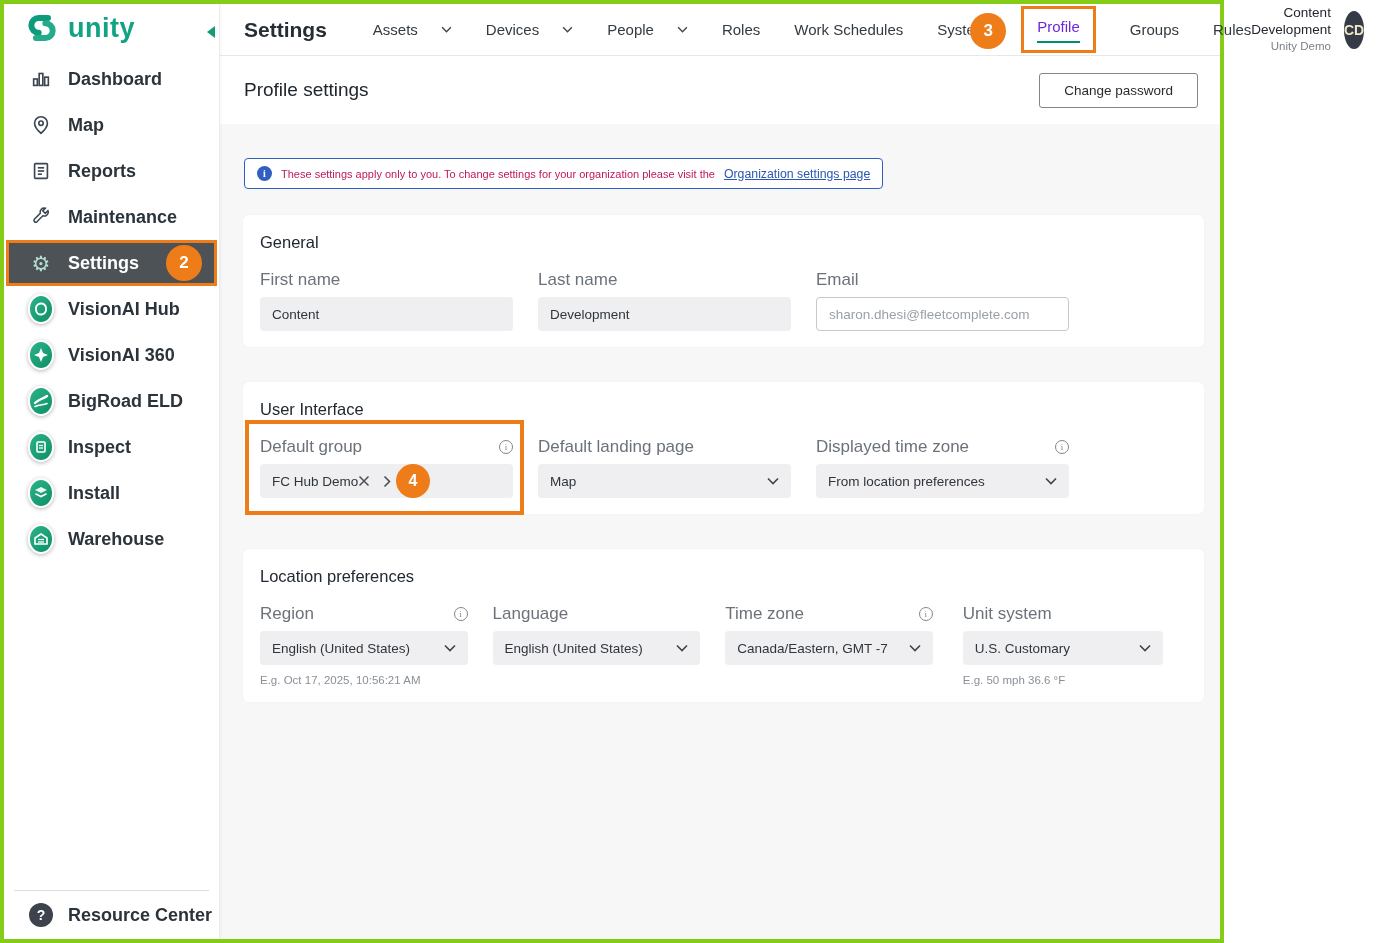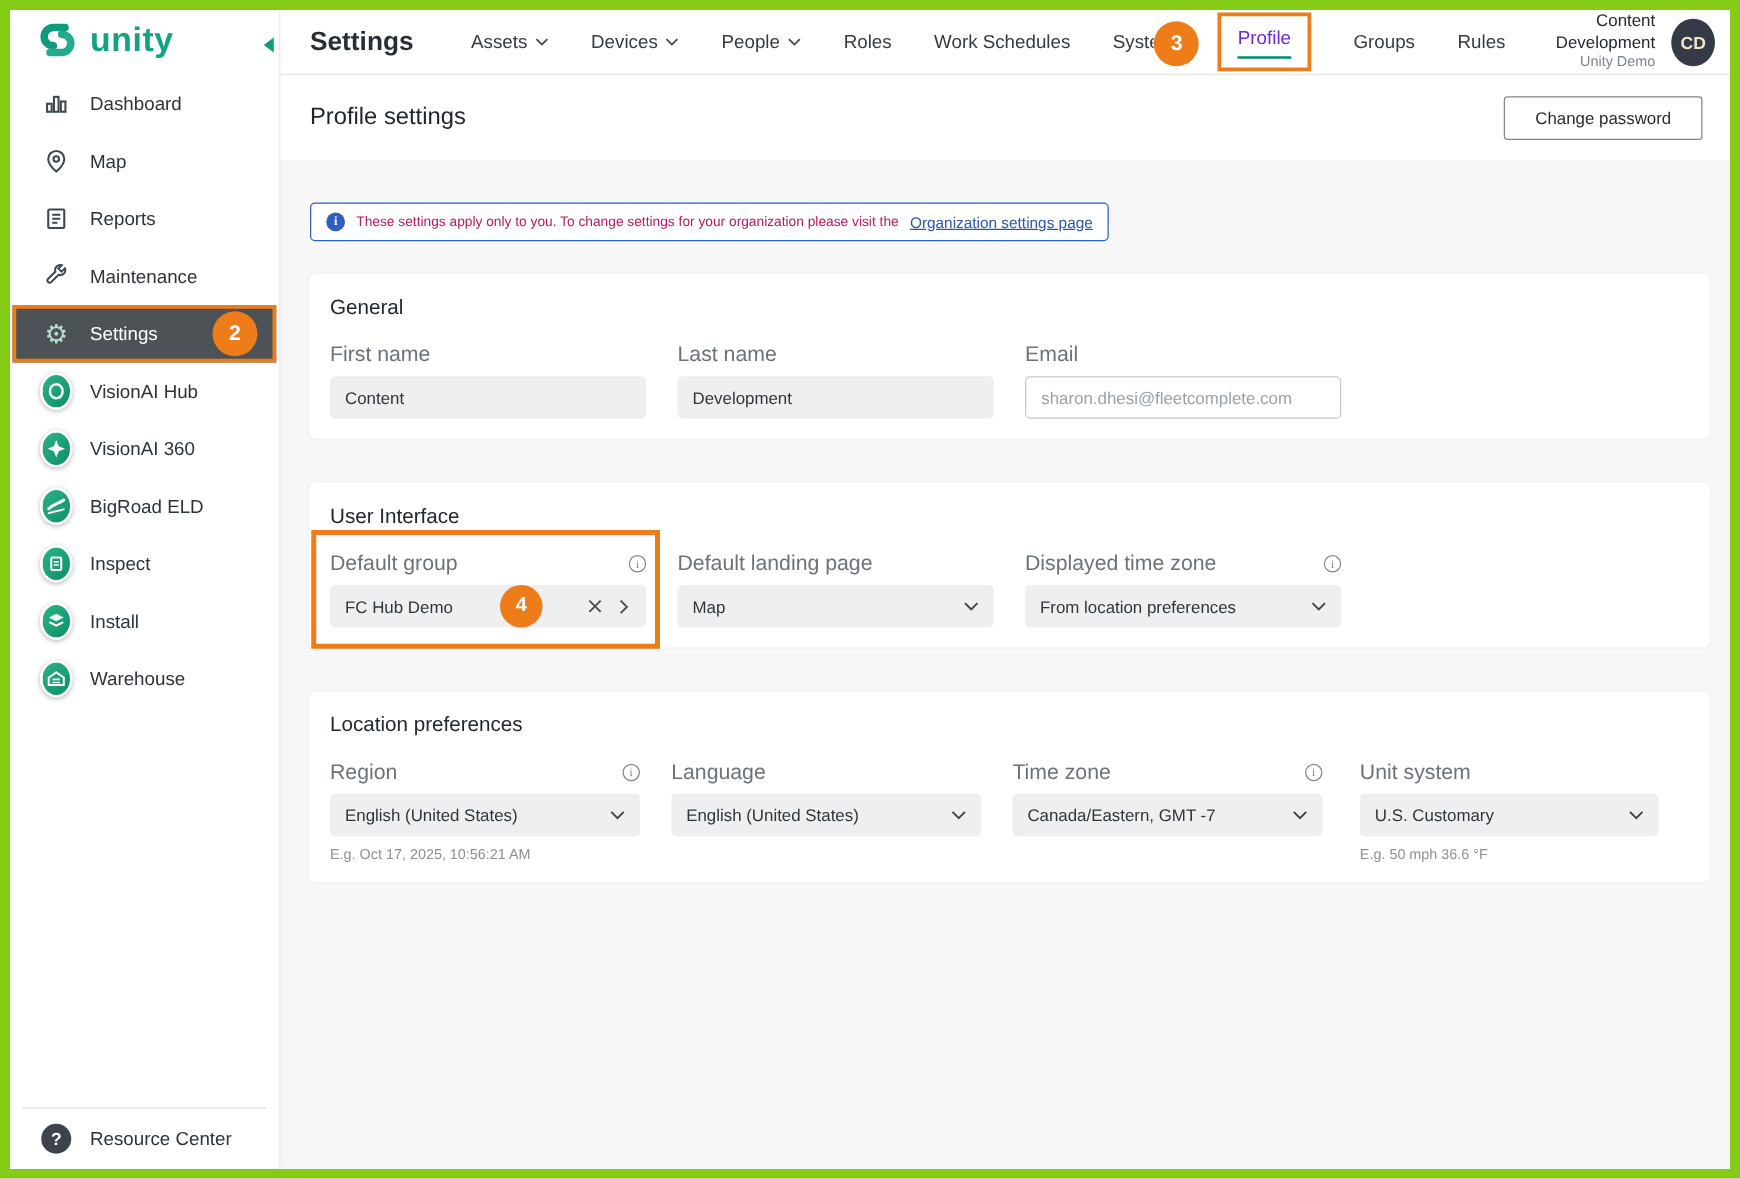--- a/index.html
+++ b/index.html
@@ -1,46 +1,46 @@
 <!DOCTYPE html>
 <html><head>
 <meta charset="utf-8">
 <style>
   * { box-sizing: border-box; margin: 0; padding: 0; }
   html,body { width:1392px; height:943px; }
   body { font-family:"Liberation Sans", sans-serif; background:#fff; overflow:hidden; }
-  .frame { width:1392px; height:943px; border:8px solid #84cc16; display:flex; background:#fff; }
+  .frame { width:1224px; height:943px; border:4px solid #84cc16; display:flex; background:#fff; }
 
   
   .sidebar { width:216px; min-width:216px; background:#fff; display:flex; flex-direction:column; border-right:1px solid #ececec; box-shadow:1px 0 3px rgba(0,0,0,.04); position:relative; }
   .logo-row { height:52px; display:flex; align-items:center; padding:0 10px 0 22px; position:relative; }
   .wordmark { font-size:27px; font-weight:700; color:#12a284; letter-spacing:.5px; margin-left:10px; padding-bottom:4px; }
   .collapse-tri { position:absolute; right:4px; top:22px; width:0; height:0; border-top:6px solid transparent; border-bottom:6px solid transparent; border-right:8px solid #0f9e78; cursor:pointer; }
   .nav { display:flex; flex-direction:column; }
   .nav-item { height:46px; display:flex; align-items:center; padding-left:24px; cursor:pointer; color:#2b333b; }
   .nav-item .nav-icon { width:26px; height:26px; display:flex; align-items:center; justify-content:center; }
-  .nav-item .nav-label { margin-left:14px; font-size:15px; font-weight:400; }
+  .nav-item .nav-label { margin-left:14px; font-size:18px; font-weight:700; }
   .nav-item.selected { background:#4d5257; border:3px solid #ee7c18; margin:0 2px; padding-left:19px; color:#fff; position:relative; }
   .nav-item.selected .nav-label { color:#fff; }
   .gear-glyph { font-size:21px; color:#b5ded1; line-height:1; }
   .step-badge { width:36px; height:36px; border-radius:50%; background:#ee7c18; color:#fff; font-size:17px; font-weight:700; display:flex; align-items:center; justify-content:center; }
   .badge-settings { position:absolute; right:12px; top:2px; }
   .app-icon { width:30px; height:30px; border-radius:50%; background:linear-gradient(135deg,#2cb389,#0d8f66); border:2px solid #fff; box-shadow:0 1px 4px rgba(0,0,0,.3); display:flex; align-items:center; justify-content:center; }
   .sidebar-spacer { flex:1; }
   .sidebar-divider { height:1px; background:#ddd; margin:0 10px; }
   .footer-item { height:48px; }
   .q-circle { width:24px; height:24px; border-radius:50%; background:#3c434c; color:#fff; display:flex; align-items:center; justify-content:center; }
   .q-circle::before { content:"?"; font-size:14px; font-weight:700; }
 
   
   .main { flex:1; display:flex; flex-direction:column; background:#f7f7f8; min-width:0; }
   .topbar { height:52px; min-height:52px; background:#fff; border-bottom:1px solid #e8e8e8; display:flex; align-items:center; padding:0 12px 0 24px; }
   .page-app-title { font-size:21px; font-weight:700; color:#262d34; }
   .tabs { display:flex; align-items:center; gap:34px; margin-left:46px; }
-  .tab { font-size:15px; color:#333a40; cursor:pointer; display:flex; align-items:center; gap:6px; position:relative; white-space:nowrap; }
+  .tab { font-size:15px; color:#333a40; cursor:pointer; display:flex; align-items:center; gap:23px; position:relative; white-space:nowrap; }
   .badge-system { position:absolute; left:33px; top:-8px; z-index:3; box-shadow:0 0 0 1px rgba(255,255,255,.4); }
   .tab-active-box { border:3px solid #ee7c18; padding:9px 13px 7px 13px; display:flex; }
   .tab-active { color:#6d28d9; border-bottom:2.5px solid #008e71; padding-bottom:6px; font-size:15px; cursor:pointer; }
   .userblock { margin-left:auto; text-align:right; margin-right:13px; line-height:1.25; }
   .user-name { font-size:13.5px; color:#23282e; }
   .user-org { font-size:11.5px; color:#7c828a; }
   .avatar { width:38px; height:38px; border-radius:50%; background:#343b46; color:#f0e6c8; font-size:14px; font-weight:700; display:flex; align-items:center; justify-content:center; cursor:pointer; }
 
   .subheader { height:68px; min-height:68px; background:#fff; display:flex; align-items:center; padding:0 22px 0 24px; }
   .subheader h2 { font-size:19px; font-weight:400; color:#20262e; }
@@ -63,21 +63,21 @@
   .field-label { font-size:17px; color:#6c727a; }
   .info-i { width:14px; height:14px; border-radius:50%; border:1.2px solid #81878e; color:#81878e; display:flex; align-items:center; justify-content:center; }
   .info-i::before { content:"i"; font-size:9px; font-family:"Liberation Serif", serif; }
   .input, .select { height:34px; background:#efeff1; border:none; border-radius:4px; width:100%; font-size:13.5px; color:#2f353c; padding:0 12px; display:flex; align-items:center; font-family:inherit; }
   input.input { outline:none; }
   .input.disabled { background:#fff; border:1px solid #c9c9c9; color:#9aa0a6; }
   .select { justify-content:space-between; cursor:pointer; }
   .example { font-size:11.5px; color:#8a9097; margin-top:9px; }
 
   .annot-box { position:absolute; left:-15px; right:-11px; top:-17px; bottom:-17px; border:4px solid #ee7c18; pointer-events:none; z-index:2; }
-  .group-input { position:relative; display:flex; align-items:center; justify-content:space-between; }
+  .group-input { position:relative; display:flex; align-items:center; }
   .badge-group { position:absolute; left:136px; top:0; width:34px; height:34px; font-size:16px; z-index:3; }
   .group-icons { display:flex; align-items:center; gap:13px; padding-right:2px; }
   .icon-btn { display:flex; align-items:center; cursor:pointer; }
 </style>
 </head>
 <body>
 
 <div class="frame">
 
   <aside class="sidebar">

